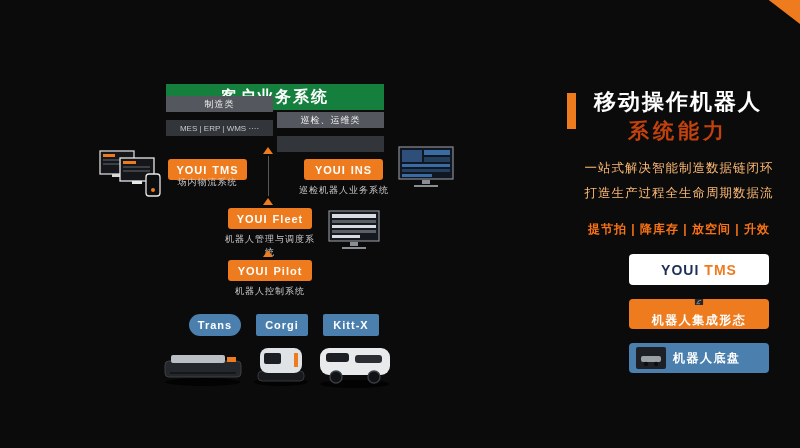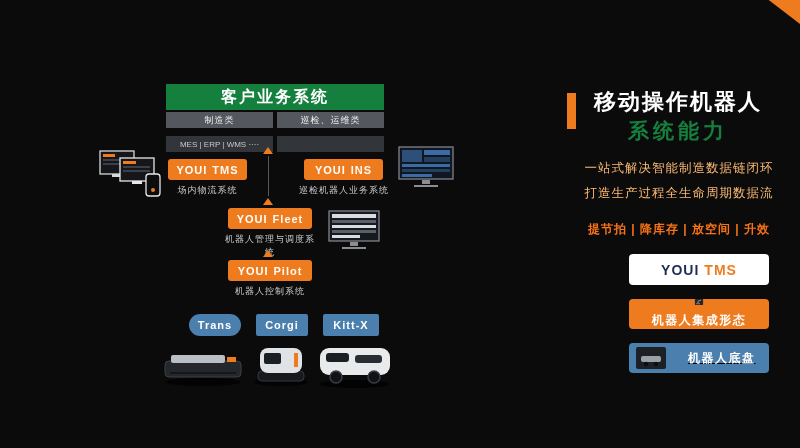--- a/index.html
+++ b/index.html
@@ -29,44 +29,44 @@
   .vline{position:absolute;width:1px;background:#56585c;}
   .model{position:absolute;height:22px;background:#4a7fae;border-radius:2px;color:#fff;
          font-size:11px;font-weight:bold;letter-spacing:1px;
          display:flex;align-items:center;justify-content:center;}
   .art{position:absolute;}
 
   
   .bar{position:absolute;left:567px;top:93px;width:9px;height:36px;background:#ee7b1e;}
   .titles{position:absolute;left:588px;top:88px;width:180px;text-align:center;}
   .t1{color:#fff;font-size:22px;font-weight:bold;letter-spacing:2px;line-height:28px;}
-  .t2{color:#15803d;font-size:21px;font-weight:bold;letter-spacing:4px;line-height:30px;}
+  .t2{color:#c2410c;font-size:21px;font-weight:bold;letter-spacing:4px;line-height:30px;}
   .desc{position:absolute;left:584px;top:156px;width:190px;text-align:center;color:#fdba74;
         font-size:12.5px;line-height:25px;letter-spacing:1px;}
   .benefits{position:absolute;left:581px;top:221px;width:196px;text-align:center;color:#f97316;
             font-size:12px;font-weight:bold;letter-spacing:1px;white-space:nowrap;}
   .card{position:absolute;left:629px;width:140px;border-radius:4px;
         display:flex;align-items:center;justify-content:center;}
   .card-white{top:254px;height:31px;background:#ffffff;}
   .card-white .yb{color:#1e2f55;font-weight:bold;font-size:14px;letter-spacing:1px;}
   .card-white .tb{color:#ee7b1e;font-weight:bold;font-size:14px;margin-left:5px;letter-spacing:1px;}
   .card-orange{top:299px;height:30px;background:#ee7b1e;justify-content:flex-start;padding:0 7px;gap:7px;box-sizing:border-box;flex-direction:column;}
-  .card-blue{top:343px;height:30px;background:#4a7fae;justify-content:flex-start;padding:0 7px;gap:22px;box-sizing:border-box;text-decoration:underline;}
+  .card-blue{top:343px;height:30px;background:#4a7fae;justify-content:flex-start;padding:0 7px;gap:7px;box-sizing:border-box;}
   .card-label{color:#fff;font-size:12px;font-weight:bold;letter-spacing:1.5px;}
 </style>
 </head>
 <body>
 
 <div class="stage">
 
   <div class="corner"></div>
 
   <div class="cust-header">客户业务系统</div>
 
-  <div class="group" style="left:166px;top:112px;">
+  <div class="group" style="left:166px;top:96px;">
     <div class="hd">制造类</div>
     <div class="bd">MES | ERP | WMS ····</div>
   </div>
 
   <div class="group" style="left:277px;top:112px;">
     <div class="hd">巡检、运维类</div>
     <div class="bd"></div>
   </div>
 
   <svg class="art" style="left:98px;top:146px;" width="70" height="52" viewBox="0 0 70 52">
@@ -81,21 +81,21 @@
     <rect x="25" y="24" width="27" height="2" fill="#3c4046"></rect>
     <rect x="34" y="35" width="10" height="3" fill="#e8e8e8"></rect>
     <rect x="48" y="28" width="14" height="22" rx="3" fill="#0c0d0f" stroke="#e8e8e8" stroke-width="1.3"></rect>
     <circle cx="55" cy="44" r="2" fill="#ee7b1e"></circle>
   </svg>
 
   <div class="badge" style="left:168px;top:159px;width:79px;height:21px;">
     <span class="brand">YOUI</span>
     <span class="prod">TMS</span>
   </div>
-  <div class="sub" style="left:150px;top:184px;width:115px;">场内物流系统</div>
+  <div class="sub" style="left:150px;top:176px;width:115px;">场内物流系统</div>
 
   <div class="badge" style="left:304px;top:159px;width:79px;height:21px;">
     <span class="brand">YOUI</span>
     <span class="prod">INS</span>
   </div>
   <div class="sub" style="left:298px;top:184px;width:92px;">巡检机器人业务系统</div>
 
   <svg class="art" style="left:398px;top:146px;" width="58" height="44" viewBox="0 0 58 44">
     <rect x="1" y="1" width="54" height="32" fill="#101723" stroke="#8a8d92" stroke-width="1.2"></rect>
     <rect x="4" y="4" width="20" height="12" fill="#2d4f7a"></rect>

